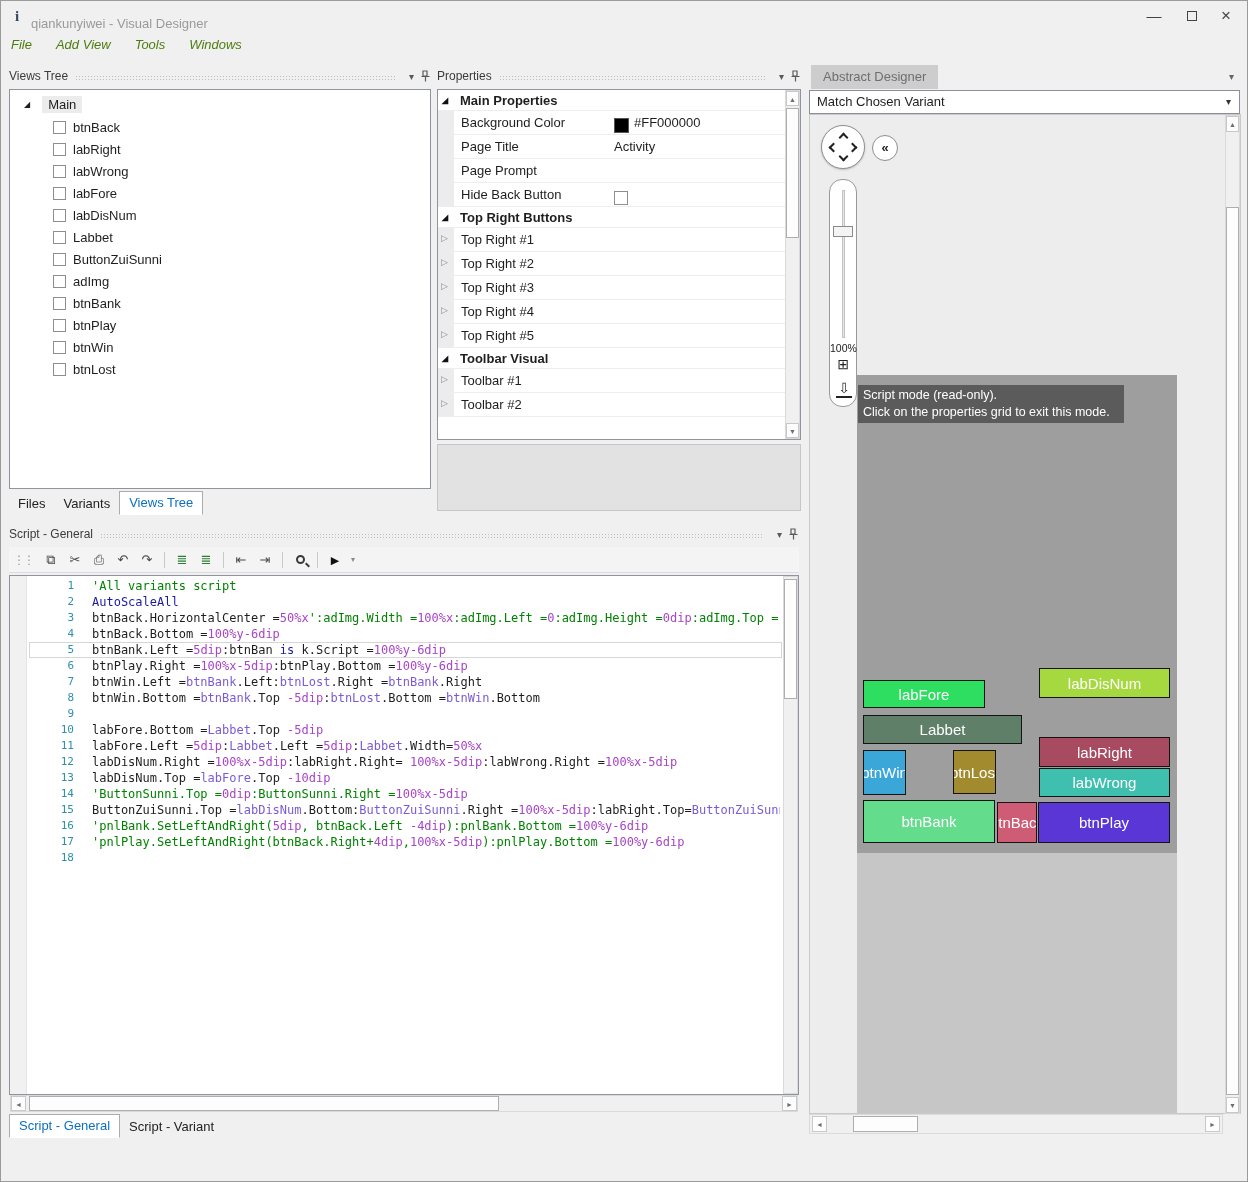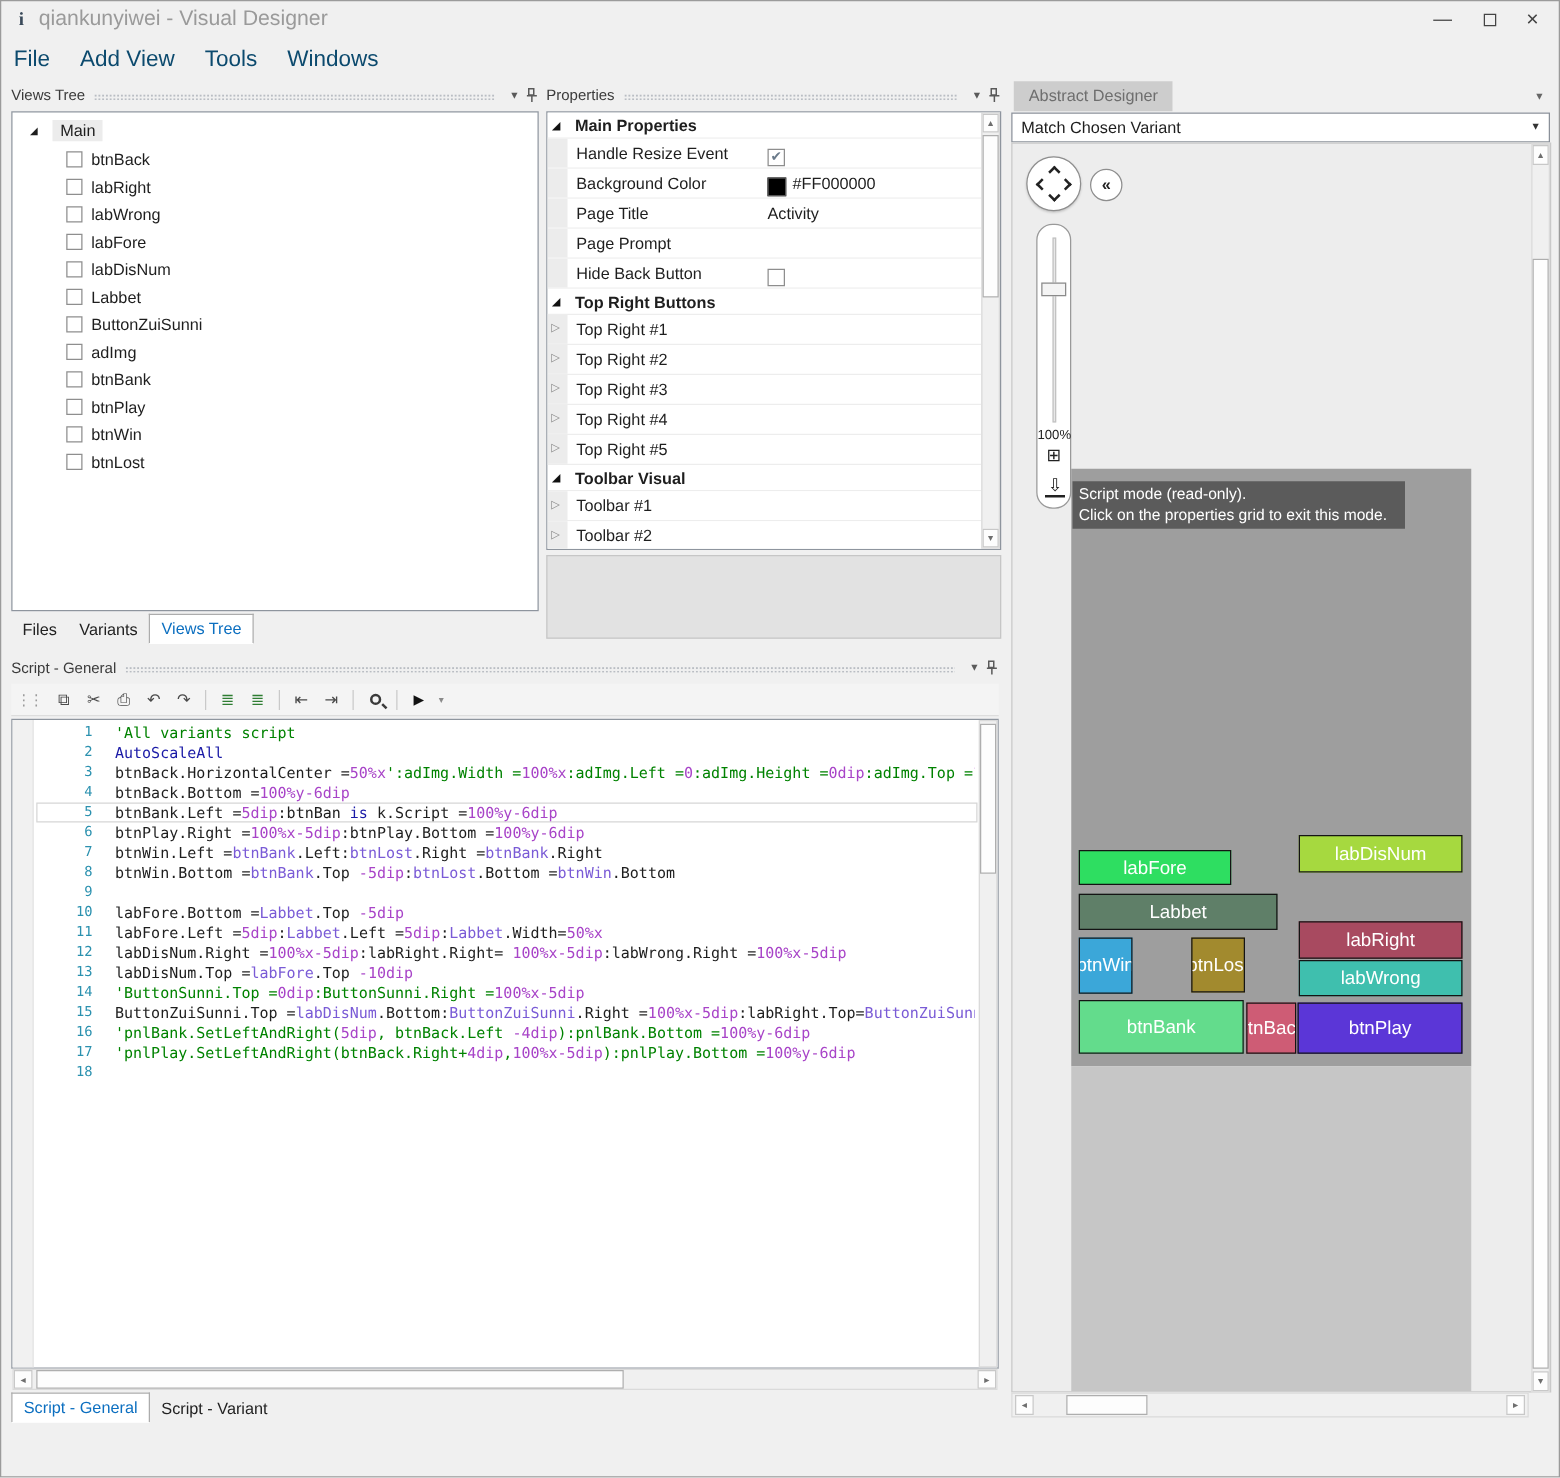--- a/index.html
+++ b/index.html
@@ -5,28 +5,28 @@
   * { margin:0; padding:0; box-sizing:border-box; }
   html,body { background:#d8d8d8; }
   #app {
     position:relative; width:1248px; height:1182px;
     background:#f0f0f0; border:1px solid #9b9b9b; overflow:hidden;
     font-family:"Liberation Sans", sans-serif; color:#1e1e1e; font-size:13px;
   }
   
   #titlebar { position:absolute; left:0; top:0; width:100%; height:32px; }
   #title-icon { position:absolute; left:14px; top:7px; font:bold 15px "Liberation Serif", serif; color:#3a4a5a; }
-  #title-text { position:absolute; left:30px; top:4px; color:#9a9a9a; font-size:17px; }
+  #title-text { position:absolute; left:30px; top:15px; color:#9a9a9a; font-size:13px; }
   .winbtn { position:absolute; top:0; width:34px; height:30px; text-align:center; line-height:30px; color:#444; }
   #btn-min { right:76px; font-size:15px; }
   #btn-max { right:38px; }
   #btn-max span { display:inline-block; width:10px; height:10px; border:1px solid #444; margin-top:10px; }
   #btn-close { right:4px; font-size:17px; }
   #menubar { position:absolute; left:10px; top:36px; height:22px; display:flex; gap:24px; }
-  .menu-item { color:#0c4a6e; font-size:18px; }
+  .menu-item { color:#4d7c0f; font-size:13px;font-style:italic; }
 
   
   .panel-header { position:absolute; height:22px; display:flex; align-items:center; }
   .panel-header .htitle { color:#3b3b3b; font-size:12px; white-space:nowrap; }
   .dots { flex:1; height:5px; margin:2px 7px 0 7px;
     background-image:radial-gradient(#b9bdc3 0.9px, rgba(0,0,0,0) 1px);
     background-size:3px 3px; }
   .hicon { color:#5a5a5a; font-size:10px; margin-left:6px; }
   .pin svg { display:block; }
 
@@ -215,25 +215,20 @@
     <span class="hicon">▾</span>
     <span class="hicon pin">
       <svg width="11" height="12" viewBox="0 0 11 12">
           <path d="M3 1h4v5H3z M1.5 6.5h8 M5.5 6.5v5" stroke="#5a5a5a" fill="none" stroke-width="1.2"></path>
         </svg>
     </span>
   </div>
   <div class="box" style="left:436px; top:88px; width:364px; height:351px; overflow:hidden;">
     <div id="prop-rows" style="position:absolute; left:0; top:0; right:15px;">
         <div class="prop-row prop-cat" style="height: 21px;"><span class="expander">◢</span><span>Main Properties</span></div>
-        <div class="prop-row" style="height: 24px;">
-          <div class="prop-gutter"></div>
-          <span class="prop-name">Handle Resize Event</span>
-          <span class="prop-value"><span class="checkbox">✔</span></span>
-        </div>
         <div class="prop-row" style="height: 24px;">
           <div class="prop-gutter"></div>
           <span class="prop-name">Background Color</span>
           <span class="prop-value"><span class="swatch" style="background: rgb(0, 0, 0);"></span><span>#FF000000</span></span>
         </div>
         <div class="prop-row" style="height: 24px;">
           <div class="prop-gutter"></div>
           <span class="prop-name">Page Title</span>
           <span class="prop-value"><span>Activity</span></span>
         </div>

